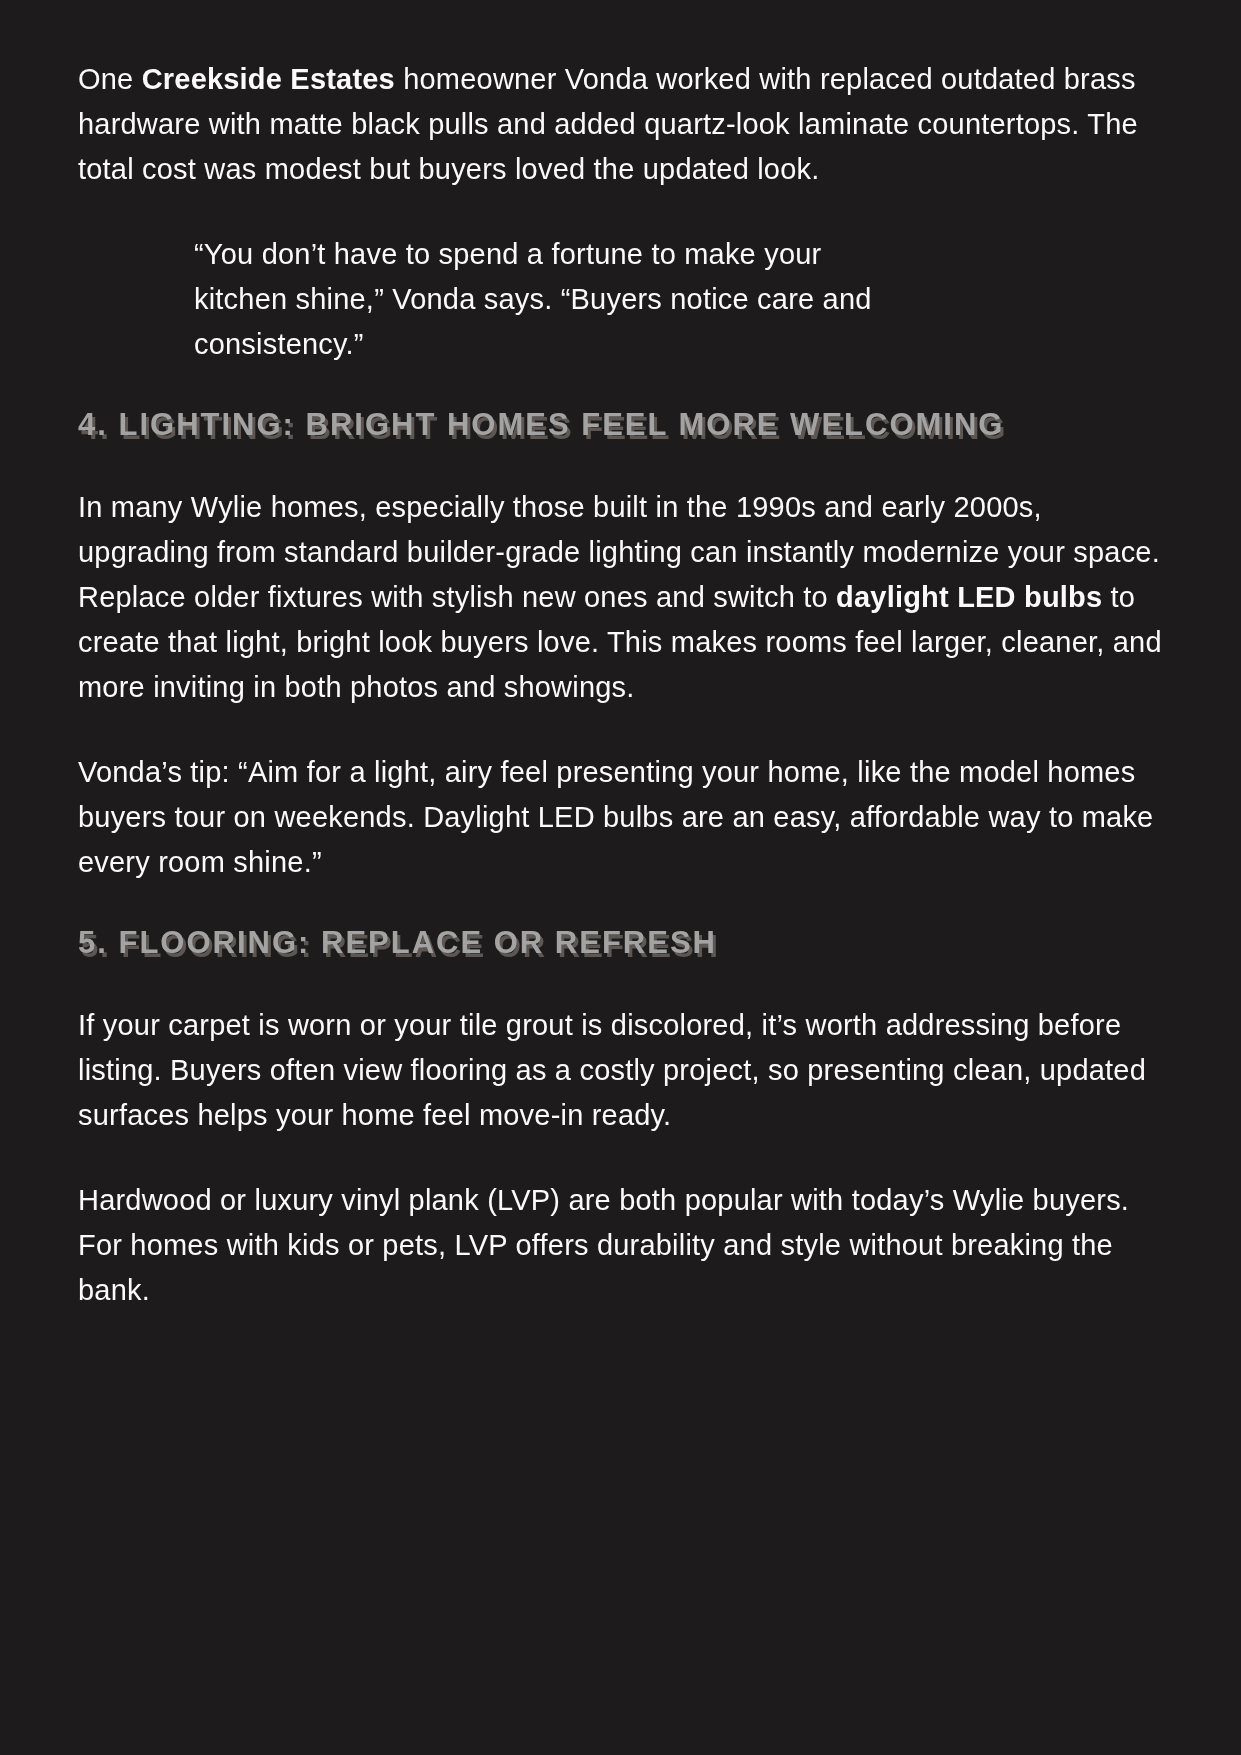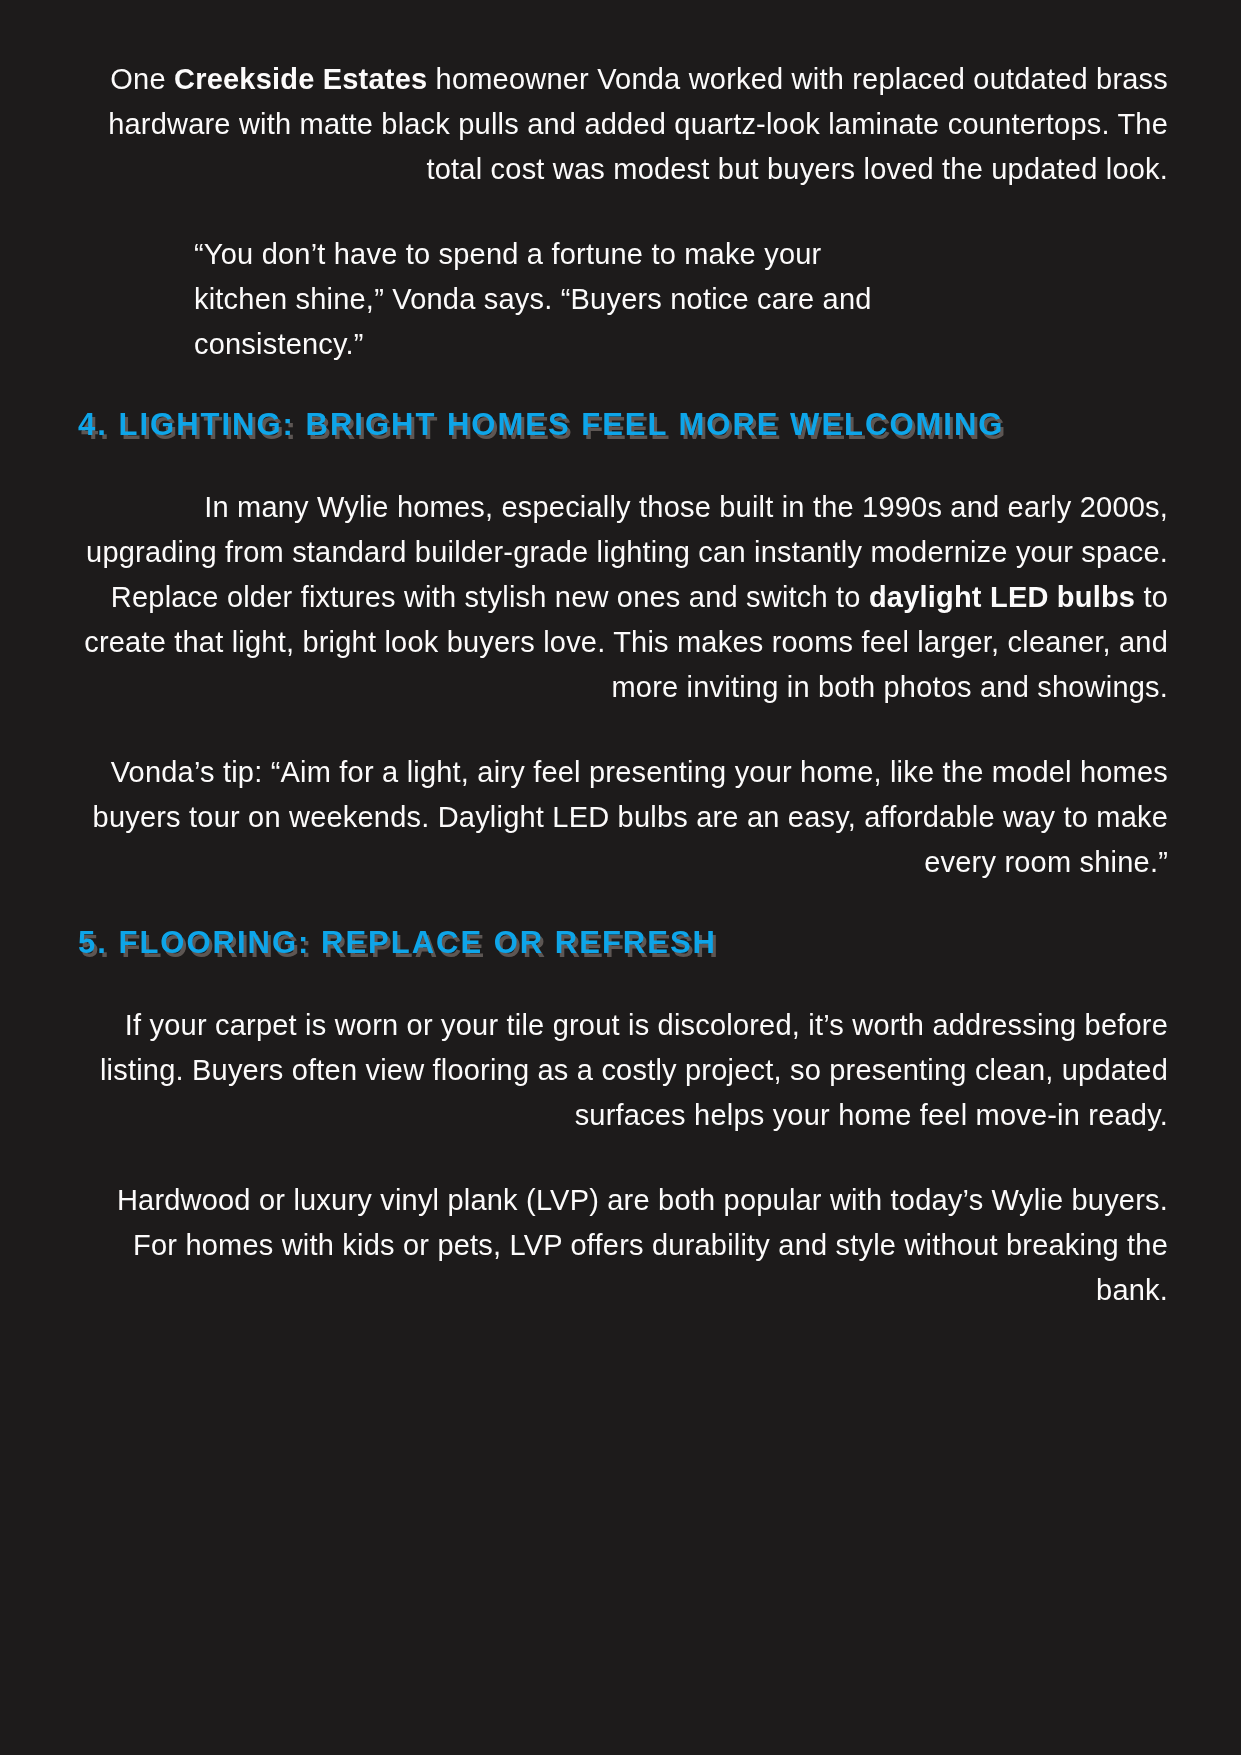--- a/index.html
+++ b/index.html
@@ -18,34 +18,33 @@
     box-sizing: border-box;
     width: 1241px;
     padding: 57px 73px 0 78px;
   }
   .body-text {
     font-size: 29px;
     line-height: 45px;
     font-weight: 400;
     margin: 0 0 40px 0;
     letter-spacing: 0.2px;
-    text-align: right;
   }
   .body-text strong {
     font-weight: 700;
   }
   .pull-quote {
     font-size: 29px;
     line-height: 45px;
     margin: 0 0 40px 116px;
     max-width: 680px;
     letter-spacing: 0.2px;
   }
   .section-heading {
-    color: #0ea5e9;
+    color: #a3a3a3;
     font-size: 31px;
     line-height: 36px;
     font-weight: 700;
     letter-spacing: 2px;
     text-transform: uppercase;
     margin: 40px 0 42px 0;
     text-shadow: 3px 4px 0 rgba(190, 175, 168, 0.40);
   }
 </style>
 </head>

